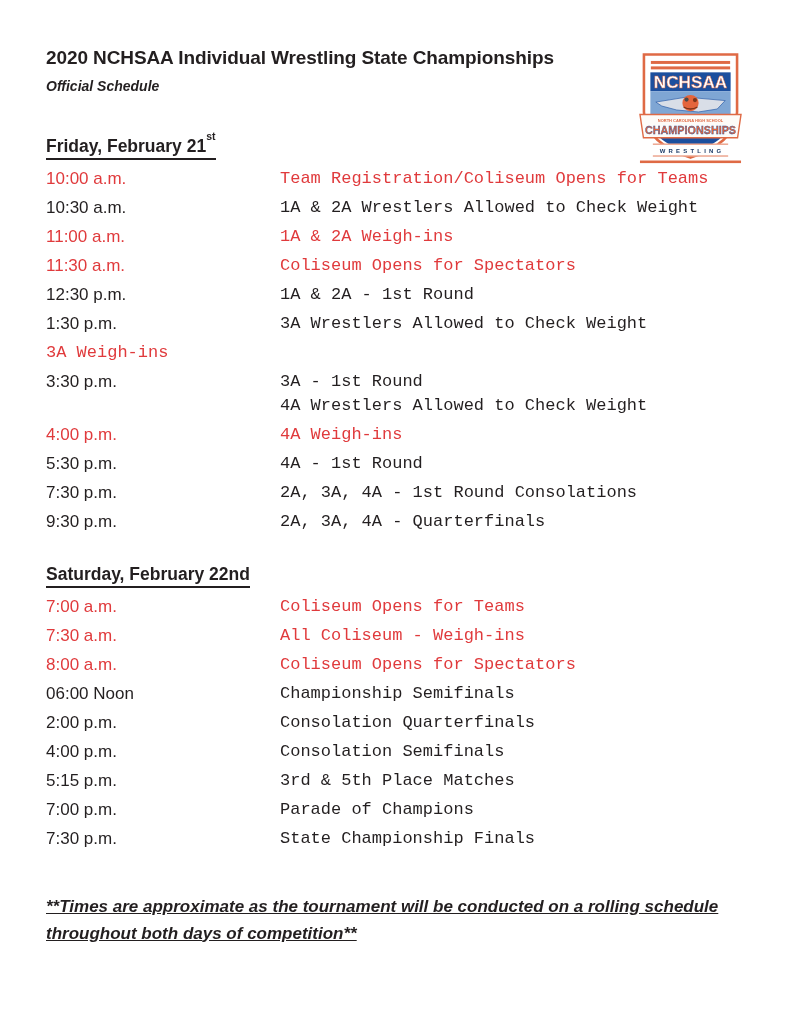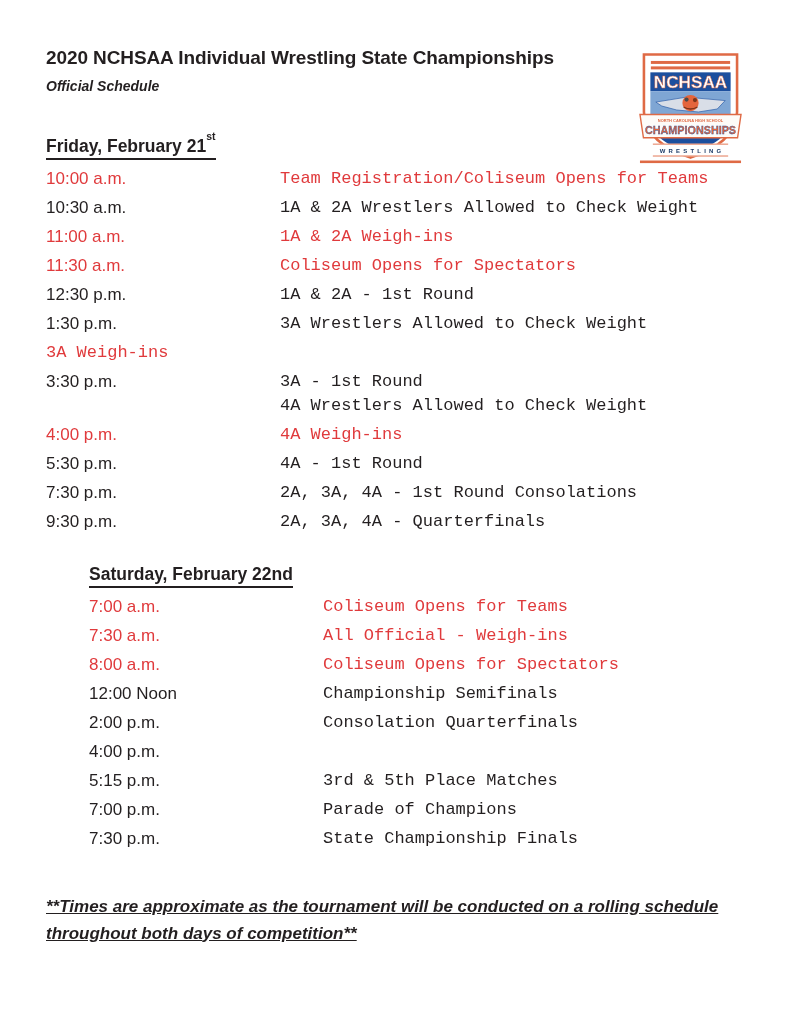--- a/index.html
+++ b/index.html
@@ -8,21 +8,21 @@
   body {
     width:791px; height:1024px;
     font-family:"Liberation Sans", sans-serif;
     color:var(--ink);
   }
   .page { position:relative; width:791px; height:1024px; background:#ffffff; overflow:hidden; }
   .content { position:absolute; left:46px; top:44px; width:702px; }
   .doc-title { font-size:19px; font-weight:bold; line-height:28px; letter-spacing:-0.1px; }
   .doc-subtitle { font-size:14px; font-weight:bold; font-style:italic; line-height:28px; }
   #days { margin-top:36px; }
-  .day + .day { margin-top:31px;margin-left:43px; }
+  .day + .day { margin-top:31px; }
   .day-heading {
     display:inline-block; font-size:17.5px; font-weight:bold; line-height:21px;
     border-bottom:2px solid var(--ink); padding-bottom:1px;
   }
   .day-rows { margin-top:7px; }
   .schedule-row { display:flex; font-size:17px; line-height:23.5px; margin-bottom:5.5px; }
   .schedule-row.highlight { color:var(--accent); }
   .row-time { width:234px; flex-shrink:0; }
   .row-event { flex:1;font-family:Liberation Mono, monospace; }
   sup { font-size:0.6em; line-height:0; position:relative; top:-0.45em; }
@@ -142,48 +142,51 @@
   <div class="schedule-row highlight">
     <div class="row-time">7:00 a.m.</div>
     <div class="row-event">
                 <div class="event-line"><span>Coliseum Opens for Teams</span></div>
               </div>
   </div>
 
   <div class="schedule-row highlight">
     <div class="row-time">7:30 a.m.</div>
     <div class="row-event">
-                <div class="event-line"><span>All Official - Weigh-ins</span></div>
+                <div class="event-line"><span>All Coliseum - Weigh-ins</span></div>
               </div>
   </div>
 
   <div class="schedule-row highlight">
     <div class="row-time">8:00 a.m.</div>
     <div class="row-event">
                 <div class="event-line"><span>Coliseum Opens for Spectators</span></div>
               </div>
   </div>
 
 
   <div class="schedule-row">
-    <div class="row-time">12:00 Noon</div>
+    <div class="row-time">06:00 Noon</div>
     <div class="row-event">
                 <div class="event-line"><span>Championship Semifinals</span></div>
               </div>
   </div>
 
   <div class="schedule-row">
     <div class="row-time">2:00 p.m.</div>
     <div class="row-event">
                 <div class="event-line"><span>Consolation Quarterfinals</span></div>
               </div>
   </div>
 
   <div class="schedule-row">
     <div class="row-time">4:00 p.m.</div>
+    <div class="row-event">
+                <div class="event-line"><span>Consolation Semifinals</span></div>
+              </div>
   </div>
 
   <div class="schedule-row">
     <div class="row-time">5:15 p.m.</div>
     <div class="row-event">
                 <div class="event-line"><span>3rd &amp; 5th Place Matches</span></div>
               </div>
   </div>
 
   <div class="schedule-row">

